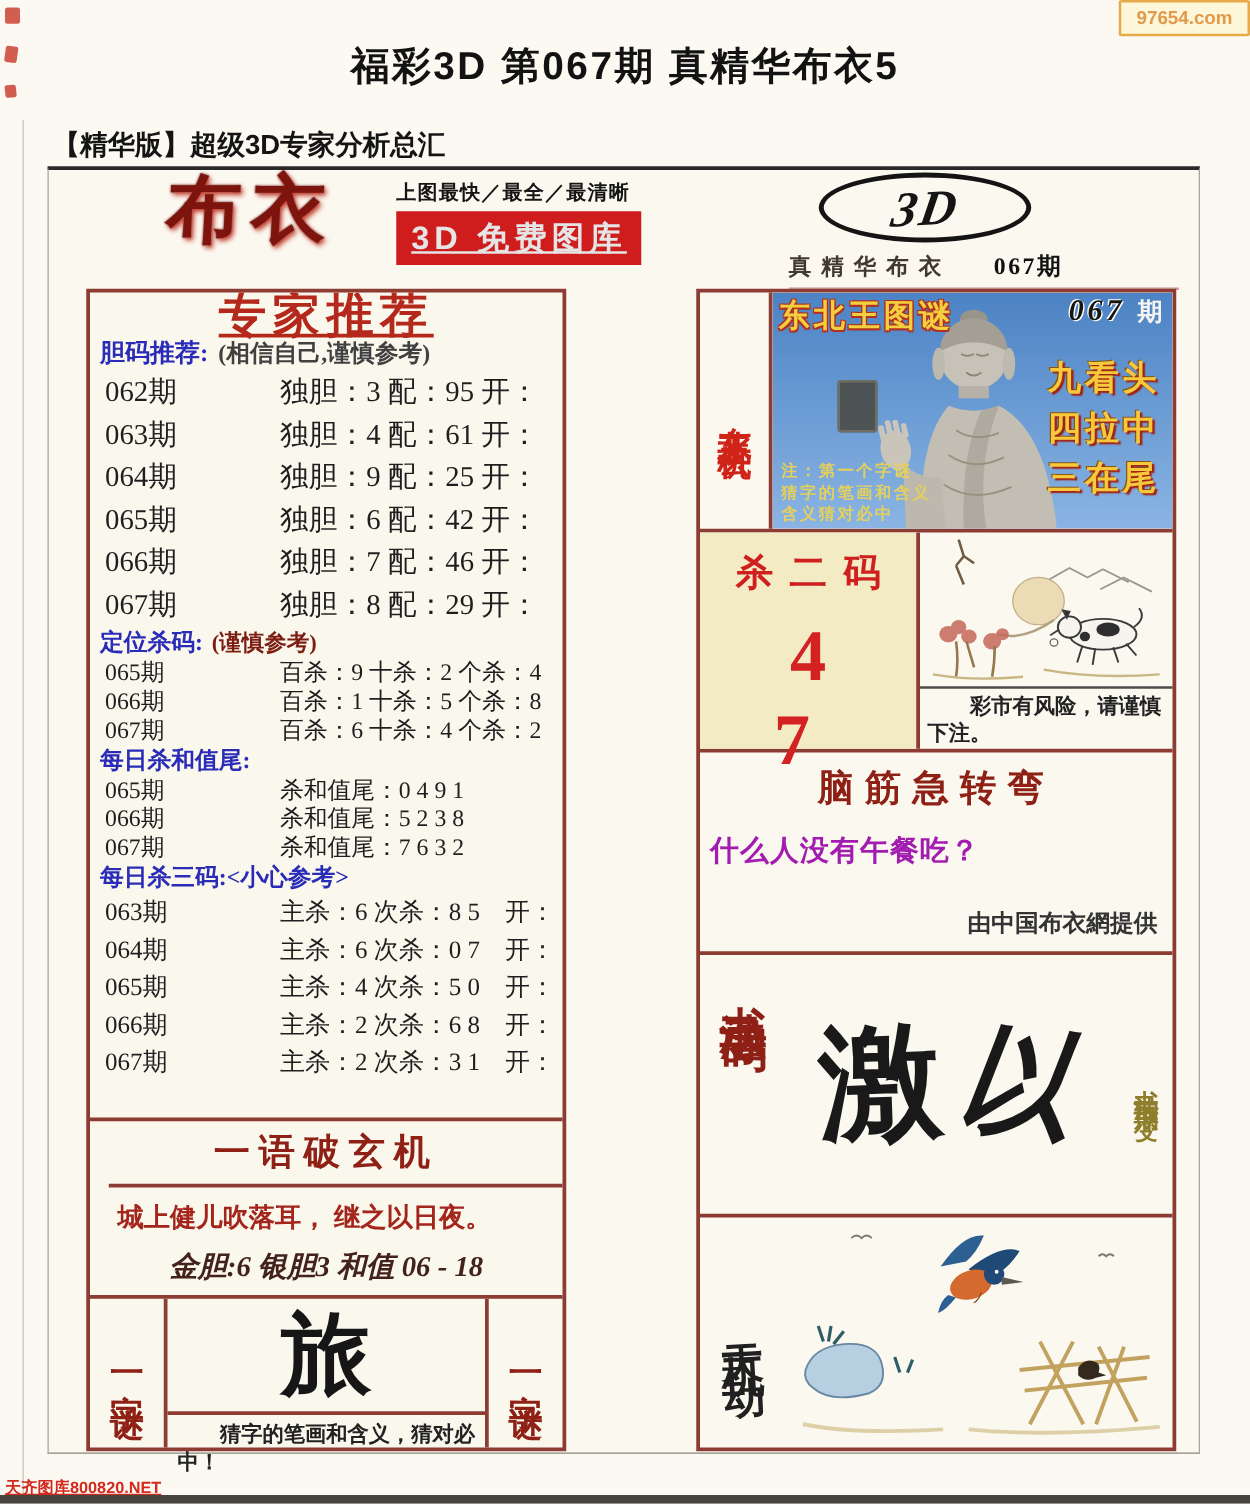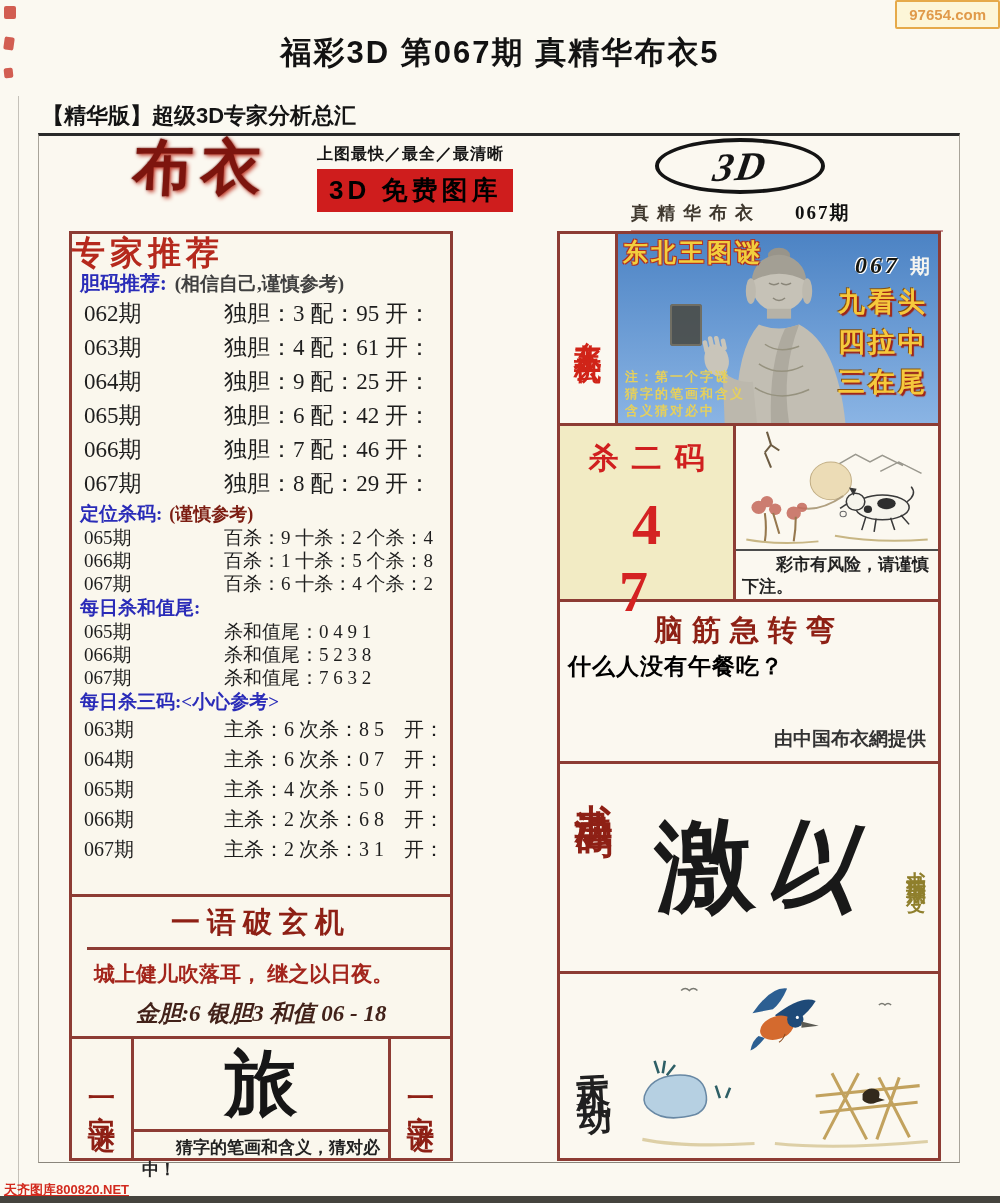--- a/index.html
+++ b/index.html
@@ -48,23 +48,23 @@
   .masthead { position:relative; height:92px; }
   .brand {
     position:absolute; left:94px; top:-8px;
     font-size:60px; font-weight:900; letter-spacing:8px; color:#7d150e;
     text-shadow:2px 2px 4px #c44434, 0 0 2px #400;
     transform:skewX(-3deg);
   }
   .brand-right { position:absolute; left:278px; top:8px; }
   .tagline { font:bold 16px "Liberation Sans","DejaVu Sans",sans-serif; letter-spacing:1px; color:#151515; margin-bottom:4px; }
   .redbox {
-    display:inline-block; background:#cf1d1d; color:#000000;
+    display:inline-block; background:#cf1d1d; color:#e5e5e5;
     font:900 26px "Liberation Sans","DejaVu Sans",sans-serif;
-    letter-spacing:4px; padding:4px 12px;
+    letter-spacing:4px; padding:4px 12px;text-decoration:underline;
   }
   .oval {
     position:absolute; left:616px; top:2px; width:170px; height:56px;
     border:4px solid #141414; border-radius:50%;
     display:flex; align-items:center; justify-content:center; background:#fbf8f0;
   }
   .oval span { font-style:italic; font-weight:900; font-size:40px; color:#141414; transform:skewX(-12deg) rotate(-3deg); letter-spacing:2px; }
   .caption-row {
     position:absolute; left:592px; top:64px; width:312px;
     display:flex; align-items:baseline; border-bottom:2px solid #c98f8f; padding-bottom:4px;
@@ -72,21 +72,21 @@
   .caption-text { font-size:18px; font-weight:bold; color:#40392f; letter-spacing:8px; }
   .caption-issue { font-size:19px; font-weight:900; color:#111; letter-spacing:2px; margin-left:34px; }
 
   
   .leftcol {
     position:absolute; left:30px; top:95px; width:384px; height:930px;
     border:3px solid #8d3c34; background:#faf7ed;
     display:flex; flex-direction:column;
   }
   .rows { height:628px; overflow:hidden; padding-top:3px; }
-  .panel-title { font-size:33px; font-weight:900; color:#b5291d; letter-spacing:5px; line-height:33px; }
+  .panel-title { text-align:center; font-size:38px; font-weight:900; color:#b5291d; letter-spacing:5px; line-height:33px;text-decoration:underline; }
   .hdr { margin:1px 0 0 8px; line-height:24px; }
   .hdr .blue { color:#2a2cb8; font-weight:900; font-size:20px; }
   .hdr .note { color:#404040; font-weight:900; font-size:19px; margin-left:4px; }
   .hdr2 { margin:2px 0 0 8px; line-height:22px; }
   .hdr2 .blue { color:#2a2cb8; font-weight:900; font-size:19px; }
   .hdr2 .note { color:#7c1d12; font-weight:900; font-size:18px; margin-left:3px; }
   .row { display:flex; padding-left:12px; color:#1e1e1e;gap:48px; }
   .row .issue { width:92px; }
   .row .body { flex:1; }
   .r23 { font-size:23px; line-height:34px; }
@@ -118,41 +118,41 @@
   }
   .secA { height:192px; display:flex; border-bottom:3px solid #8d3c34; }
   .dongbei-side { width:58px; border-right:3px solid #8d3c34; display:flex; align-items:center; justify-content:center; }
   .dongbei-label { font-size:27px; font-weight:900; color:#d02418; letter-spacing:4px; }
   .buddha { flex:1; position:relative; overflow:hidden; }
   .buddha svg { position:absolute; inset:0; width:100%; height:100%; }
   .pic-title {
     position:absolute; top:2px; left:5px; font-size:25px; font-weight:900; letter-spacing:3px; color:#f2cf3e;
     text-shadow:1px 1px 0 #b23022,-1px -1px 0 #b23022,1px -1px 0 #b23022,-1px 1px 0 #b23022;
   }
-  .pic-issue { position:absolute; top:18px; right:8px; }
+  .pic-issue { position:absolute; top:2px; right:8px; }
   .pic-issue .num { font-style:italic; font-weight:900; font-size:24px; color:#16160f; letter-spacing:3px; text-shadow:1px 1px 0 #fff,-1px -1px 0 #fff; }
   .pic-issue .unit { font-size:20px; font-weight:bold; color:#f5f5f0; margin-left:6px; }
   .hints { position:absolute; right:10px; top:48px; text-align:center; }
   .hints div { font-size:27px; font-weight:900; color:#f6c93c; letter-spacing:3px; line-height:40px; text-shadow:2px 2px 1px #a22212,-1px -1px 0 #885510; }
   .pic-notes { position:absolute; left:7px; bottom:4px; }
   .pic-notes div { font-size:13px; font-weight:bold; color:#e6d05c; line-height:17px; letter-spacing:2px; }
   .seal { position:absolute; left:52px; top:70px; width:32px; height:42px; background:rgba(72,70,62,.85); border-radius:3px; box-shadow:inset 0 0 0 2px rgba(130,125,108,.65); }
 
   .secB { height:176px; display:flex; border-bottom:3px solid #8d3c34; }
   .sha2box { width:176px; border-right:3px solid #8d3c34; background:#f2ebc4; padding-top:12px; text-align:center; }
   .sha2label { font-size:30px; font-weight:900; color:#d01f1f; letter-spacing:13px; text-indent:13px; }
   .sha2nums { font-size:58px; font-weight:900; color:#d42222; letter-spacing:26px; text-indent:26px; margin-top:12px; }
   .dogwrap { flex:1; display:flex; flex-direction:column; }
   .dogpic { flex:1; position:relative; }
   .dogpic svg { position:absolute; inset:0; width:100%; height:100%; }
   .dogcaption { border-top:2px solid #4c4c4c; height:50px; font-size:17px; font-weight:bold; color:#222; line-height:22px; padding:3px 6px 0; text-indent:2em; }
 
   .secC { height:162px; border-bottom:3px solid #8d3c34; position:relative; }
   .riddle-title { text-align:center; font-size:29px; font-weight:900; color:#8e2015; letter-spacing:9px; margin-top:9px; }
-  .riddle-q { font-size:23px; font-weight:bold; color:#000000; margin:0 0 0 8px; letter-spacing:1px; }
+  .riddle-q { font-size:23px; font-weight:bold; color:#a21caf; margin:14px 0 0 8px; letter-spacing:1px; }
   .riddle-credit { position:absolute; right:12px; bottom:9px; font-size:19px; font-weight:bold; color:#333; }
 
   .secD { height:210px; border-bottom:3px solid #8d3c34; display:flex; }
   .shufa-side { width:66px; display:flex; justify-content:center; padding-top:10px; }
   .shufa-label { font-size:38px; font-weight:900; color:#8e2015; letter-spacing:6px; }
   .shufa-main { flex:1; display:flex; align-items:center; justify-content:center; gap:20px; }
   .glyph1 { font-size:100px; font-weight:900; color:#191919; transform:rotate(-2deg); }
   .glyph2 { font-size:92px; font-weight:900; color:#191919; transform:skewX(-14deg) rotate(8deg); }
   .shufa-right { width:42px; display:flex; align-items:center; justify-content:center; }
   .shufa-note { font-size:20px; font-weight:bold; color:#8f7f2c; letter-spacing:4px; }

